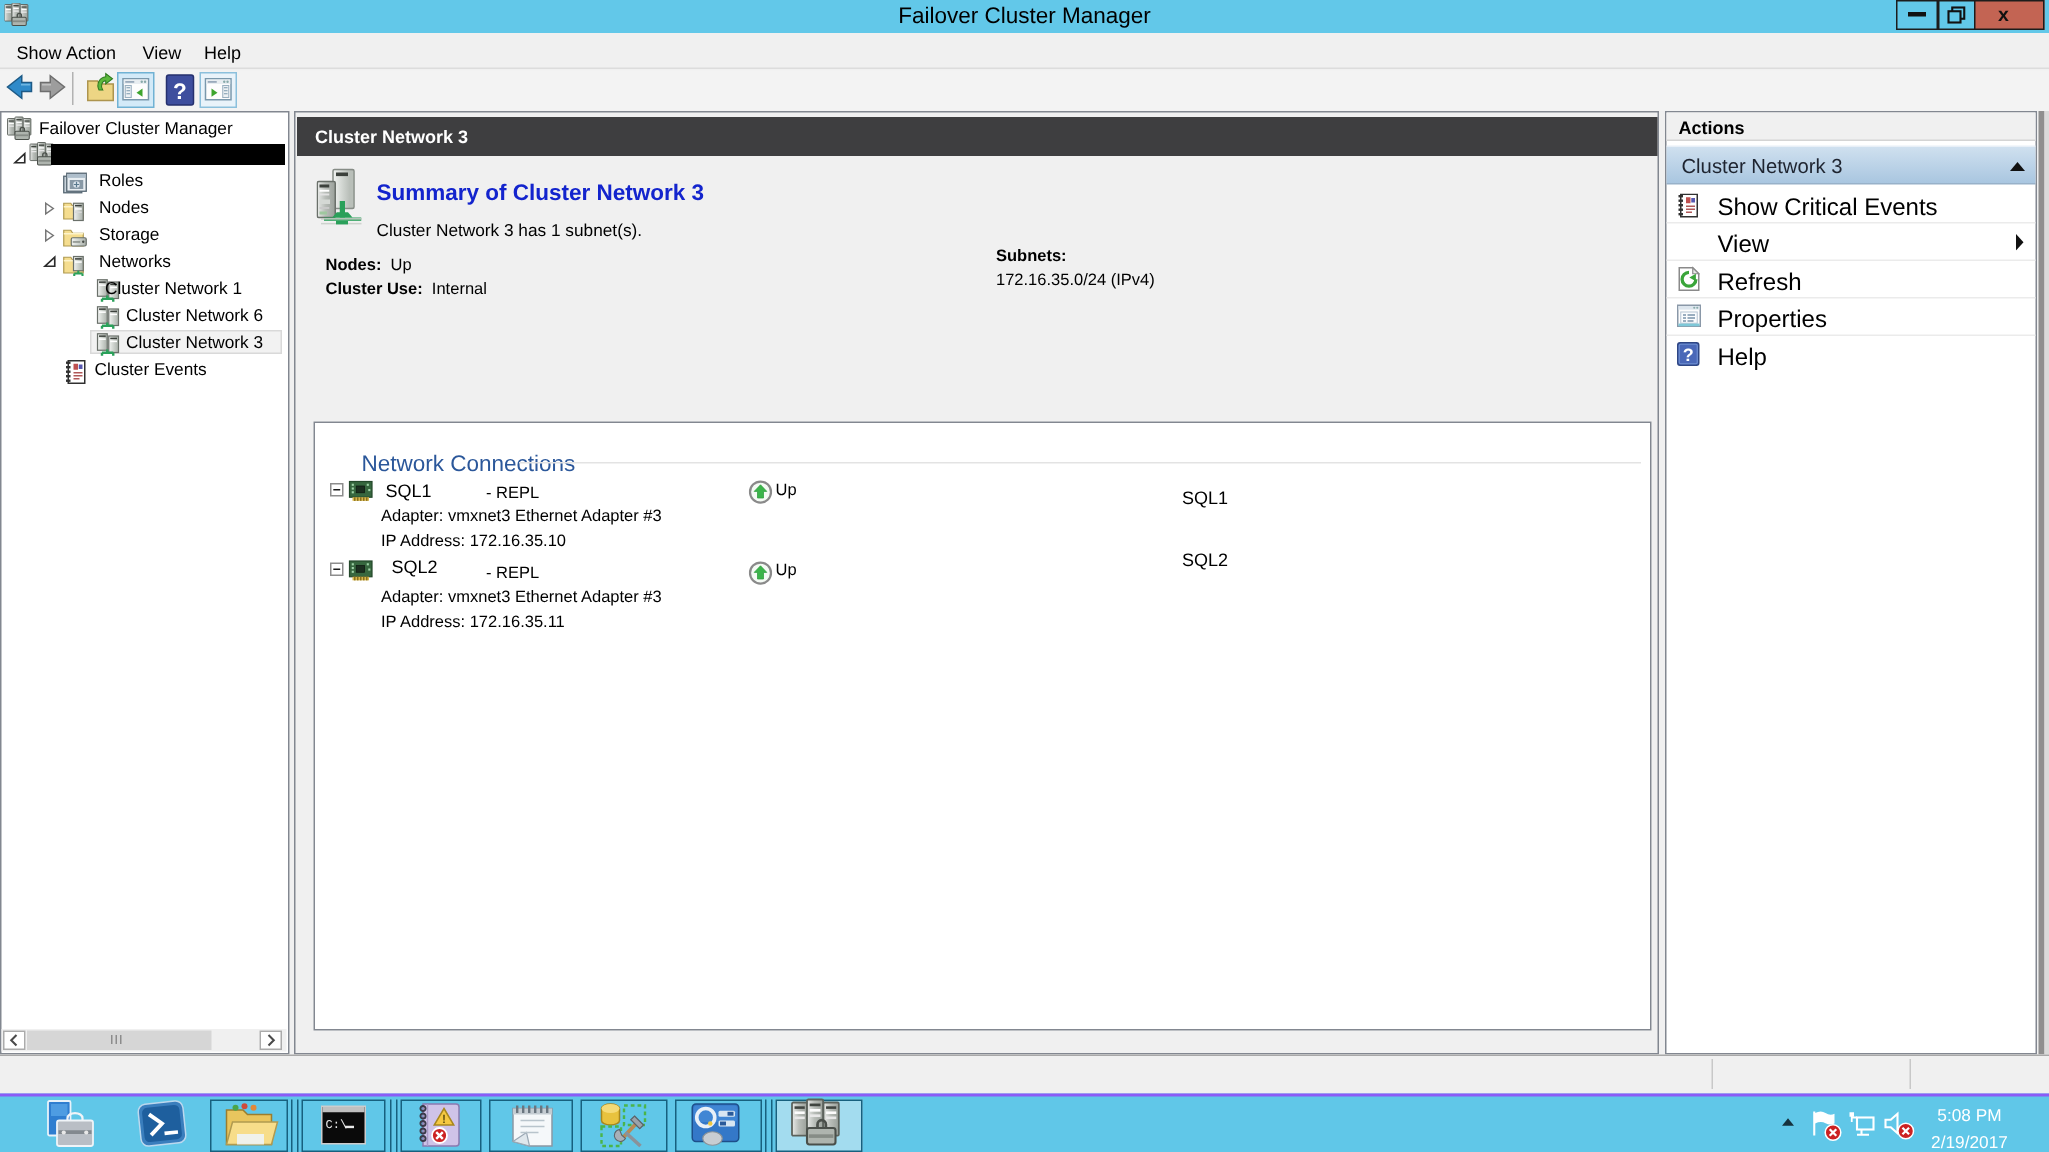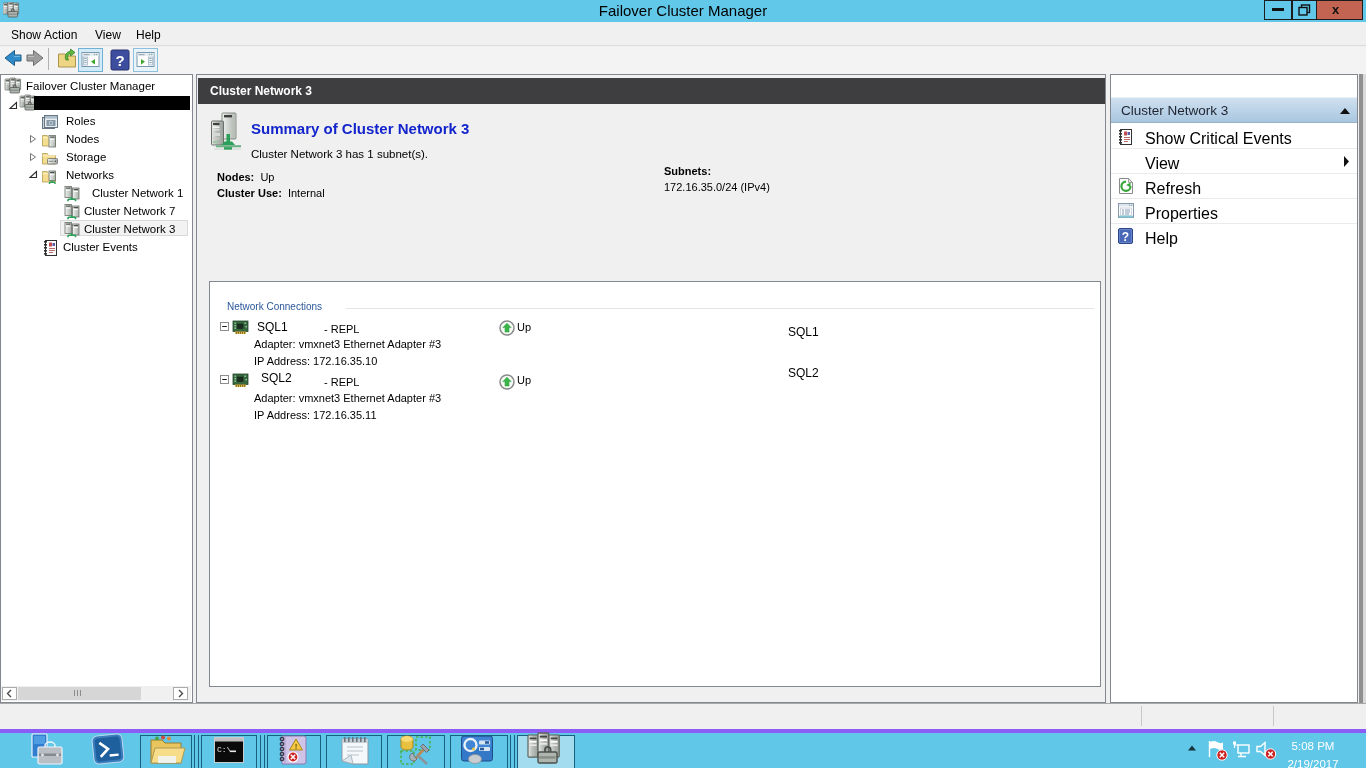--- a/index.html
+++ b/index.html
@@ -59,21 +59,21 @@
 
   
   #rstrip1 { left:1359px; top:0; width:4px; height:629px; background:#8f8f8f; }
   #rstrip2 { left:1363px; top:0; width:3px; height:629px; background:#dadada; }
 
   
   #statusbar { left:0; top:703px; width:1366px; height:26px; background:#f0f0f0; border-top:1px solid #a8a8a8; }
   .st-sep { position:absolute; top:2px; width:1px; height:20px; background:#c8c8c8; }
 
   
-  #taskbar { left:0; top:729px; width:1366px; height:39px; background:#60c7e8; border-top:4px solid #8b5cf6; }
+  #taskbar { left:0; top:729px; width:1366px; height:39px; background:#60c7e8; border-top:2px solid #8b5cf6; }
   .tb-btn { position:absolute; top:2px; height:35px; border:1px solid #17607e; }
   .tb-sep { position:absolute; top:2px; width:1px; height:35px; background:#17607e; }
   #tray-time { position:absolute; left:1280px; top:4px; width:66px; color:#fff; font-size:11.5px; line-height:18px; text-align:center; }
 </style>
 </head>
 <body>
 
 <div class="abs" id="titlebar"></div>
 <div class="abs" id="title-text">Failover Cluster Manager</div>
 <svg class="abs" id="appicon" width="17" height="17" style="left:3px;top:2px">
@@ -195,22 +195,22 @@
     <g transform="translate(43,166)">
         <use href="#noteb"></use>
       </g>
   </svg>
   <div class="treetext" style="left:26px;top:6px">Failover Cluster Manager</div>
   <div class="abs" style="left:34px;top:22px;width:156px;height:14px;background:#000"></div>
   <div class="treetext" style="left:66px;top:41px">Roles</div>
   <div class="treetext" style="left:66px;top:59px">Nodes</div>
   <div class="treetext" style="left:66px;top:77px">Storage</div>
   <div class="treetext" style="left:66px;top:95px">Networks</div>
-  <div class="treetext" style="left:92px;top:113px">Cluster Network 1</div>
-  <div class="treetext" style="left:84px;top:131px">Cluster Network 7</div>
+  <div class="treetext" style="left:70px;top:113px">Cluster Network 1</div>
+  <div class="treetext" style="left:84px;top:131px">Cluster Network 6</div>
   <div class="treetext" style="left:84px;top:149px">Cluster Network 3</div>
   <div class="treetext" style="left:63px;top:167px">Cluster Events</div>
 
   <div class="abs" id="lp-scroll">
     <div class="sbtn" style="left:1px"><svg width="13" height="11">
           <path d="M8 2 L4.5 5.5 L8 9" fill="none" stroke="#4a4a4a" stroke-width="1.4"></path>
         </svg></div>
     <div class="sbtn" style="left:172px"><svg width="13" height="11">
           <path d="M5 2 L8.5 5.5 L5 9" fill="none" stroke="#4a4a4a" stroke-width="1.4"></path>
         </svg></div>
@@ -243,21 +243,21 @@
       <rect x="13" y="35.2" width="8" height="2.4" fill="#2aa05a"></rect>
     </svg>
     <div class="abs" id="sumtitle">Summary of Cluster Network 3</div>
     <div class="abs" id="sumsub">Cluster Network 3 has 1 subnet(s).</div>
     <div class="abs" style="left:20px;top:96px"><span class="lbl">Nodes:</span>&nbsp; Up</div>
     <div class="abs" style="left:20px;top:112px"><span class="lbl">Cluster Use:</span>&nbsp; Internal</div>
     <div class="abs lbl" style="left:467px;top:90px">Subnets:</div>
     <div class="abs" style="left:467px;top:106px">172.16.35.0/24 (IPv4)</div>
 
     <div class="abs" id="tbl">
-      <div class="rowtext" style="left:17px;top:19px;color:#2b579a;font-size:10px">Network Connections</div>
+      <div class="rowtext" style="left:31px;top:19px;color:#2b579a;font-size:15px">Network Connections</div>
       <div style="position:absolute;left:136px;top:26px;width:748px;height:1px;background:#e3e3e3"></div>
 
       <svg class="abs" width="40" height="16" style="left:10px;top:38px" id="nic1">
           <use href="#nicrow"></use>
         </svg>
       <div class="rowtext" style="left:47px;top:38px;font-size:12px">SQL1</div>
       <div class="rowtext" style="left:114px;top:41px">- REPL</div>
       <svg class="abs" width="16" height="16" style="left:289px;top:38px">
           <use href="#up"></use>
         </svg>
@@ -275,20 +275,23 @@
           <use href="#up"></use>
         </svg>
       <div class="rowtext" style="left:307px;top:92px">Up</div>
       <div class="rowtext" style="left:578px;top:84px;font-size:12px">SQL2</div>
       <div class="rowtext" style="left:44px;top:110px">Adapter: vmxnet3 Ethernet Adapter #3</div>
       <div class="rowtext" style="left:44px;top:127px">IP Address: 172.16.35.11</div>
     </div>
   </div>
 
   <div class="abs" id="actions">
+    <div id="act-hdr">
+        <b>Actions</b>
+      </div>
     <div id="act-blue">
         <span>Cluster Network 3</span>
       <svg width="12" height="8" style="position:absolute;right:6px;top:9px">
           <path d="M1 7 L6 1 L11 7 Z" fill="#111"></path>
         </svg>
     </div>
     <div class="act-item" style="top:49px">
         <div class="act-text">Show Critical Events</div>
       </div>
     <div class="act-item" style="top:74px">

